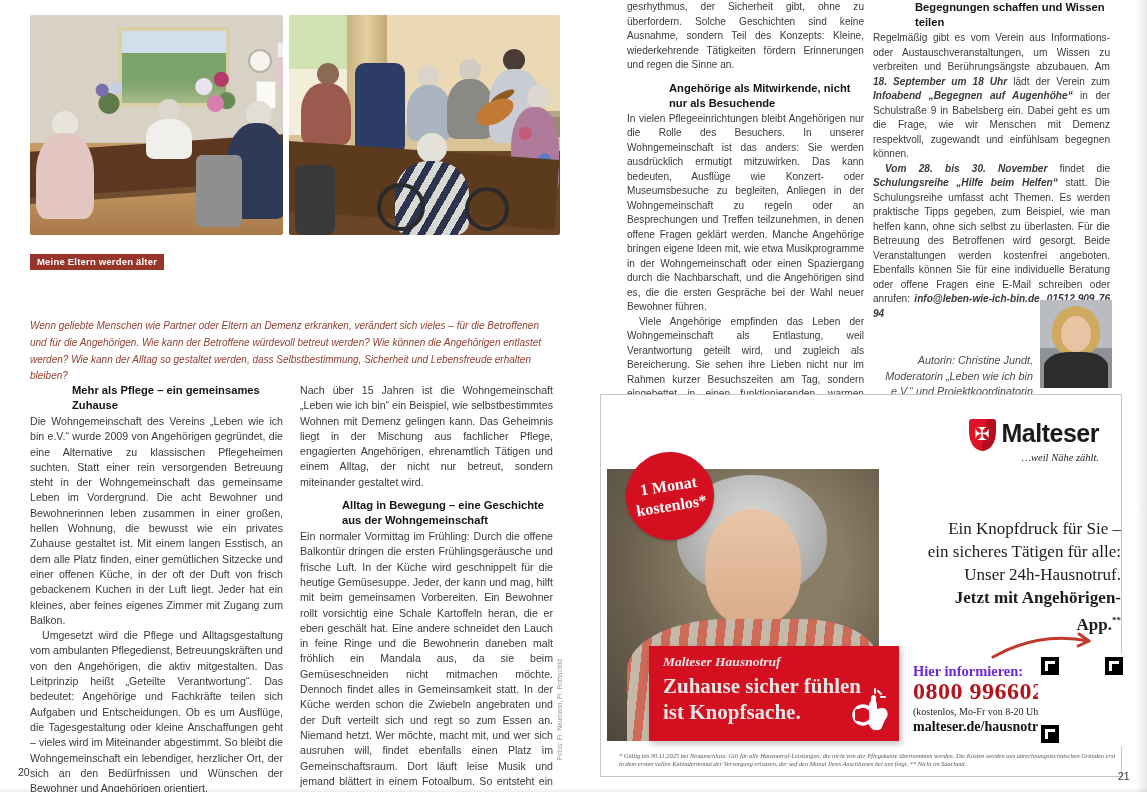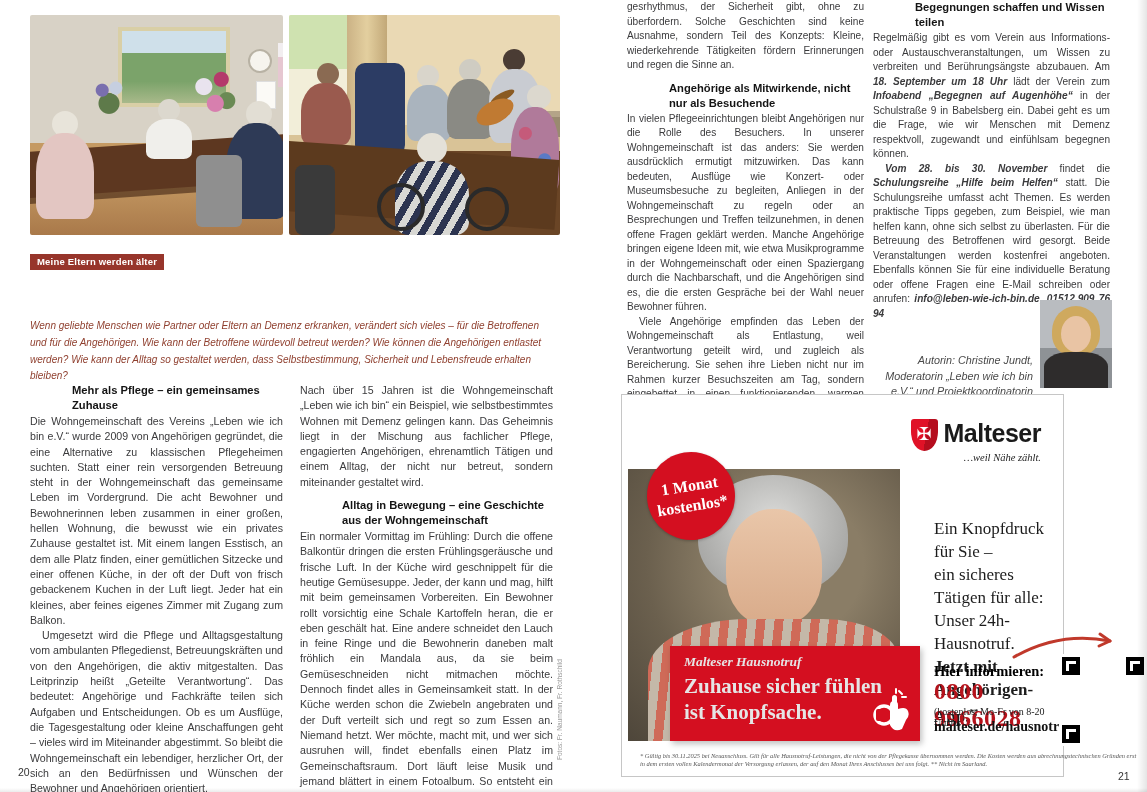--- a/index.html
+++ b/index.html
@@ -81,21 +81,21 @@
   .author-photo{position:absolute;left:1040px;top:300px;width:72px;height:88px;
           background:linear-gradient(to bottom,#b9bcc0 0 55%,#8e9296 55% 100%);overflow:hidden;}
   .a-hair{position:absolute;left:12px;top:6px;width:48px;height:50px;border-radius:50% 50% 42% 42%;
           background:#cfa95e;}
   .a-face{position:absolute;left:21px;top:16px;width:30px;height:36px;border-radius:50%;
           background:#e9c4a4;}
   .a-shirt{position:absolute;left:4px;top:52px;width:64px;height:36px;border-radius:40% 40% 0 0;
           background:#2e2c2c;}
 
   
-  .ad{position:absolute;left:621px;top:394px;width:443px;height:383px;background:#fff;
+  .ad{position:absolute;left:600px;top:394px;width:522px;height:383px;background:#fff;
       border:1px solid #c6c6c6;font-family:"Liberation Serif",serif;}
   .ad-photo{position:absolute;left:6px;top:74px;width:272px;height:272px;overflow:hidden;
       background:radial-gradient(circle at 60% 35%,#8a7d66 0 30%,#6b604e 60%,#4e463a 100%);}
   .w-hair{position:absolute;left:70px;top:6px;width:150px;height:120px;border-radius:50% 50% 45% 45%;
       background:radial-gradient(circle at 50% 40%,#dcdcda,#a9a9a7 75%);}
   .w-face{position:absolute;left:98px;top:40px;width:96px;height:116px;border-radius:48% 48% 42% 42%;
       background:linear-gradient(to bottom,#e9c6a9,#d9ab8a);}
   .w-shirt{position:absolute;left:20px;top:150px;width:250px;height:130px;border-radius:40% 30% 0 0;
       background:repeating-linear-gradient(96deg,#cf6a58 0 9px,#c4b8a8 9px 18px);}
   .badge{position:absolute;left:25px;top:57px;width:88px;height:88px;border-radius:50%;
@@ -104,30 +104,30 @@
       font-family:"Liberation Serif",serif;font-weight:700;font-size:16px;line-height:20px;
       box-shadow:0 1px 3px rgba(0,0,0,.25);}
   .ad-logo{position:absolute;right:22px;top:24px;text-align:right;}
   .shield{display:inline-block;vertical-align:top;width:27px;height:32px;
       background:linear-gradient(100deg,#e01227 55%,#b50d1e 55%);
       border-radius:3px 3px 50% 50%/3px 3px 60% 60%;color:#fff;text-align:center;
       font-size:18px;line-height:30px;}
   .logo-name{display:inline-block;font-family:"Liberation Sans",sans-serif;font-weight:700;
       font-size:25px;color:#1a1a1a;letter-spacing:-.5px;margin-left:6px;}
   .logo-tag{font-style:italic;font-size:10.5px;color:#222;margin-top:1px;}
-  .ad-head{position:absolute;left:312px;top:122px;font-size:17px;line-height:23px;color:#1c1c1c;}
+  .ad-head{position:absolute;left:312px;top:122px;font-size:17px;line-height:23px;color:#1c1c1c;text-align:right;}
   .ad-head .b{font-weight:700;}
   .ad-head sup{font-size:9px;}
   .banner{position:absolute;left:48px;top:251px;width:250px;height:95px;background:var(--malteser_red);
       color:#e5e5e5;padding:8px 10px 6px 14px;box-shadow:2px 3px 6px rgba(0,0,0,.25);}
   .banner-kicker{font-style:italic;font-size:13.5px;font-weight:600;margin-bottom:3px;}
   .banner-line{font-weight:700;font-size:21px;line-height:26px;}
   .press-icon{position:absolute;right:8px;bottom:10px;width:40px;height:46px;}
   .info{position:absolute;left:312px;}
-  .info-label{top:268px;font-weight:700;font-size:14.5px;color:#000000;}
+  .info-label{top:268px;font-weight:700;font-size:14.5px;color:#6d28d9;}
   .phone{top:283px;font-weight:700;font-size:24px;color:var(--phone_red);letter-spacing:.5px;}
   .phone-note{top:311px;font-size:10px;color:#222;}
   .ad-url{top:324px;font-weight:700;font-size:14px;color:#111;}
   .arrow-svg{position:absolute;left:388px;top:234px;}
   .qr{position:absolute;left:440px;top:262px;width:82px;height:86px;background:#fff;
       background-image:repeating-linear-gradient(0deg,#000 0 4px,#fff 4px 8px),
                        repeating-linear-gradient(90deg,#000 0 4px,#fff 4px 9px);
       background-blend-mode:screen;outline:3px solid #fff;}
   .finder{position:absolute;width:18px;height:18px;border:4px solid #000;background:#fff;}
   .finder::after{content:"";position:absolute;left:3px;top:3px;width:8px;height:8px;background:#000;}

